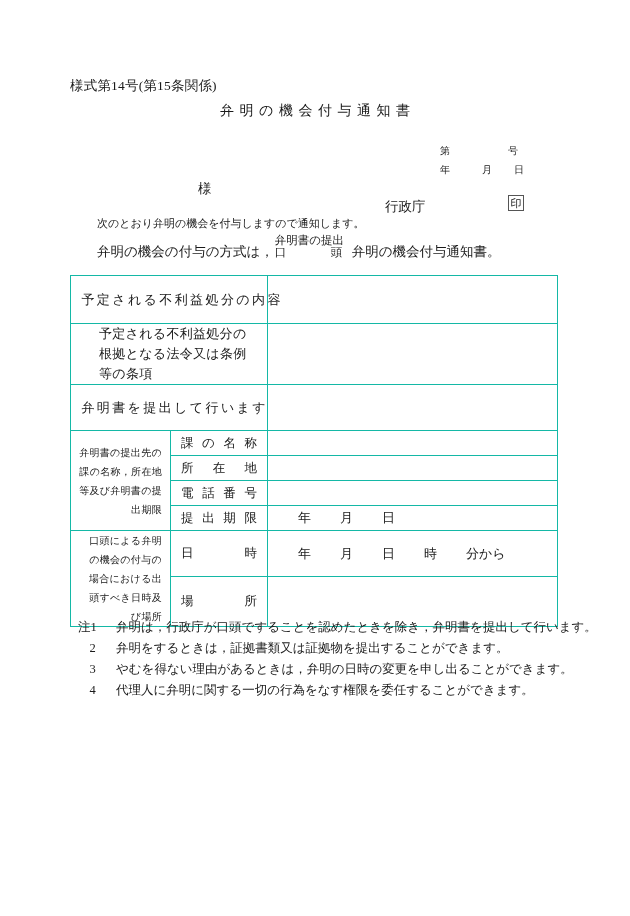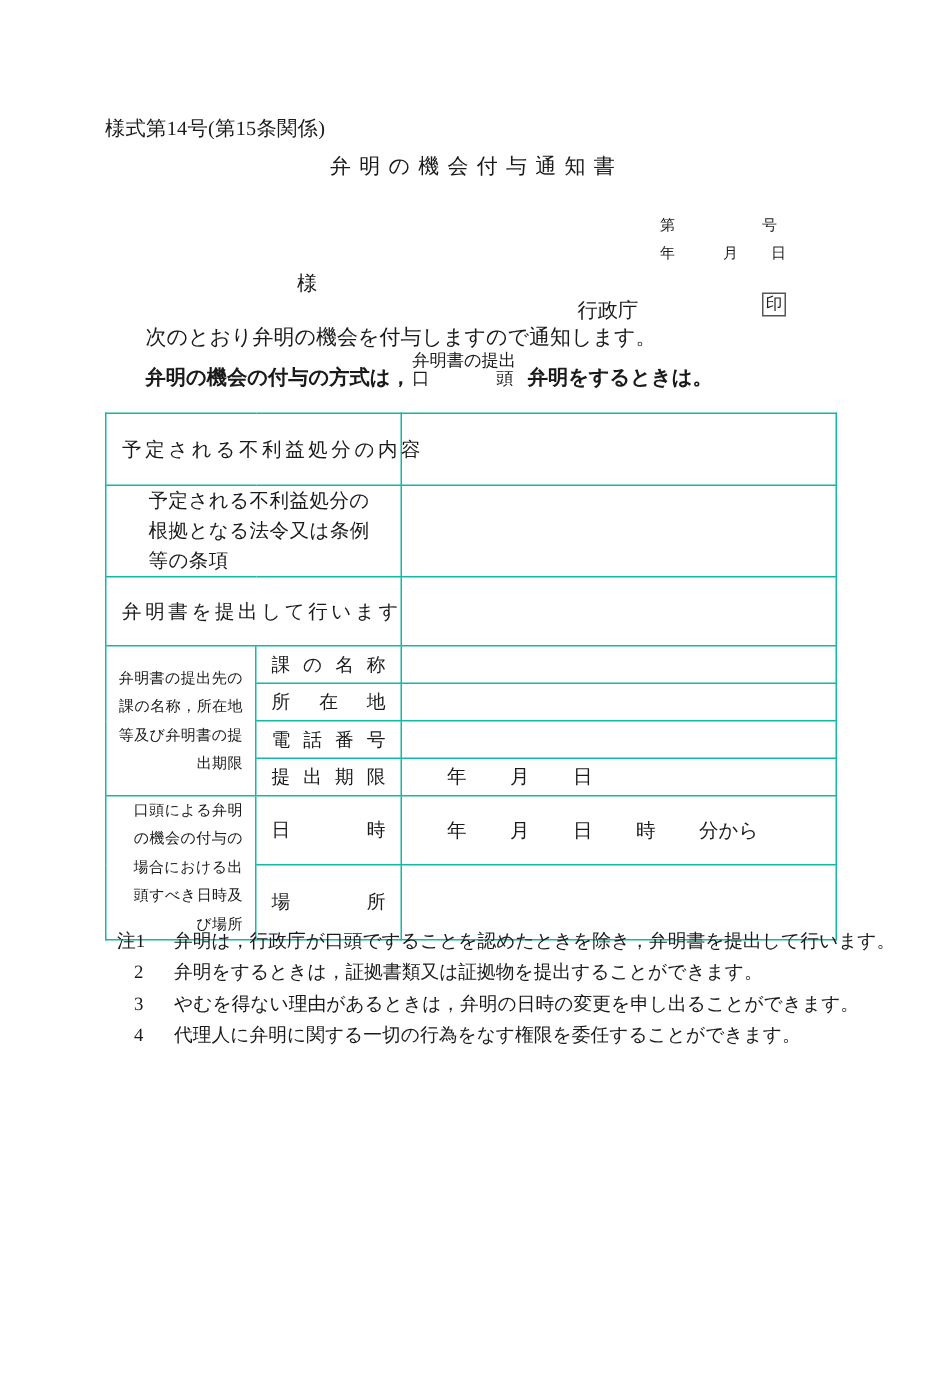--- a/index.html
+++ b/index.html
@@ -93,35 +93,34 @@
     line-height: 15px;
     text-align: center;
     box-sizing: border-box;
   }
 
   
   .para1 {
     position: absolute;
     left: 97px;
     top: 216px;
-    font-size: 14px;
+    font-size: 11px;
     white-space: nowrap;
   }
   .para2 {
     position: absolute;
     left: 97px;
     top: 243px;
     font-size: 13.5px;
     white-space: nowrap;
   }
   .para2 .lead,
   .para2 .tail {
     display: inline-block;
     vertical-align: baseline;
-    font-weight: bold;
   }
   
   .choice {
     display: inline-block;
     position: relative;
     vertical-align: baseline;
     width: 76px;
     height: 13px;
     margin: 0 1px;
   }
@@ -254,21 +253,21 @@
 
   <div class="issuer">行政庁</div>
   <div class="seal">印</div>
 
   <div class="para1">次のとおり弁明の機会を付与しますので通知します。</div>
 
   <div class="para2">
     <span class="lead">弁明の機会の付与の方式は，</span><span class="choice"><span class="upper">弁明書の提出</span><span class="lower">
           <span class="l-a">口</span>
           <span class="l-b">頭</span>
-        </span></span><span class="tail">弁明をするときは。</span>
+        </span></span><span class="tail">弁明の機会付与通知書。</span>
   </div>
 
   <table class="form-table">
     <colgroup>
       <col class="col-label">
       <col class="col-sub">
       <col class="col-value">
     </colgroup>
     <tbody>
       <tr>

